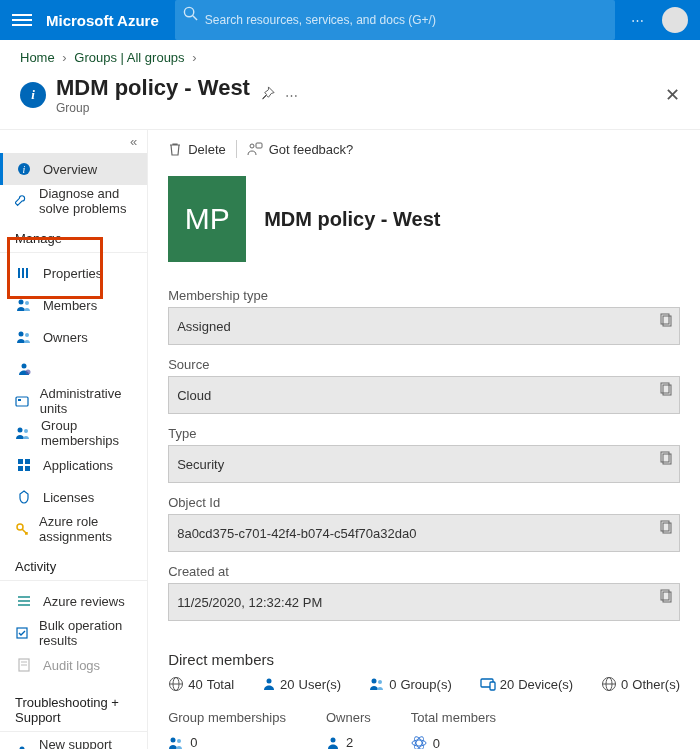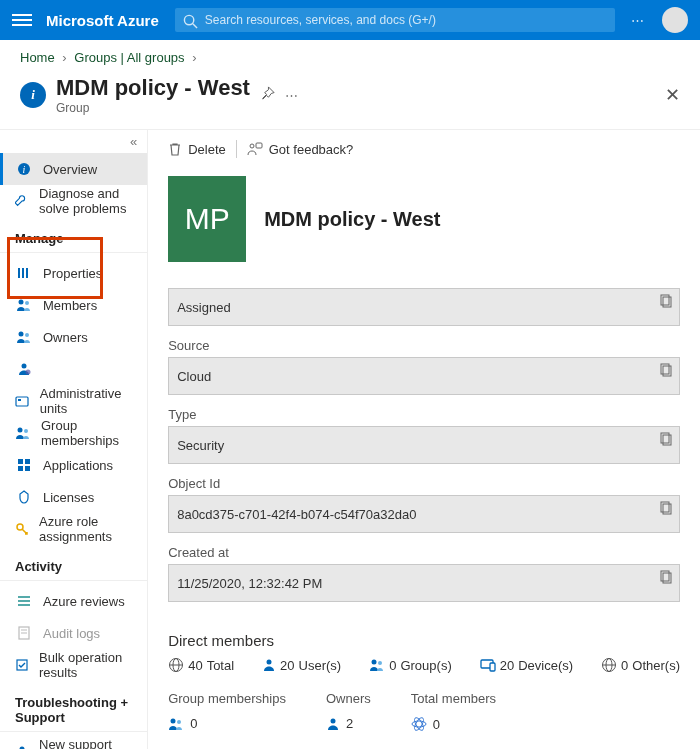--- a/index.html
+++ b/index.html
@@ -3,21 +3,21 @@
 <meta charset="utf-8">
 <style>
   * { box-sizing: border-box; margin: 0; padding: 0; }
   body { font-family: "Segoe UI", Arial, sans-serif; font-size: 13px; color: #323130; background: #fff; width: 700px; }
   
   .hdr { background: #0078d4; height: 40px; display: flex; align-items: center; padding: 0 12px; color: #fff; }
   .hamb { width: 20px; cursor: pointer; }
   .hamb div { height: 2px; background: #fff; margin: 3px 0; }
   .brand { font-weight: 600; font-size: 15px; margin-left: 14px; }
   .searchbar { flex: 1; margin: 0 16px; position: relative; }
-  .searchbar input { width: 100%; height: 24px; background: #2690dd; border: none; border-radius: 2px; padding: 0 16px 0 30px; color: #fff; font-size: 12px; }
+  .searchbar input { width: 100%; height: 40px; background: #2690dd; border: none; border-radius: 2px; padding: 0 16px 0 30px; color: #fff; font-size: 12px; }
   .searchbar input::placeholder { color: #cfe6f7; }
   .searchbar svg { position: absolute; left: 8px; top: 6px; }
   .hdr-right { display: flex; align-items: center; gap: 16px; }
   .dots { letter-spacing: 2px; }
   .avatar { width: 26px; height: 26px; border-radius: 50%; background: #e1e1e1; }
   
   .crumb { padding: 10px 20px 4px; font-size: 13px; color: #0067b8; }
   .crumb span.sep { color: #777; margin: 0 4px; }
   
   .titleRow { display: flex; align-items: center; padding: 6px 20px 14px; }
@@ -27,21 +27,21 @@
   .titleActions { margin-left: 10px; display: flex; align-items: center; gap: 10px; color: #555; }
   .titleActions span { cursor: pointer; }
   .closeX { margin-left: auto; font-size: 18px; color: #555; cursor: pointer; }
   
   .body { display: flex; }
   .sidebar { width: 248px; border-top: 1px solid #eee; position: relative; }
   .collapse { text-align: right; padding: 4px 10px; color: #777; font-size: 13px; }
   .navitem { display: flex; align-items: center; height: 32px; padding: 0 15px; cursor: pointer; font-size: 13px; }
   .navitem.selected { background: #e8e8e8; border-left: 3px solid #0078d4; padding-left: 12px; }
   .navitem .ico { width: 18px; display: inline-flex; justify-content: center; margin-right: 10px; }
-  .navSection { font-weight: 700; font-size: 13px; padding: 14px 15px 6px; color: #222; border-bottom: 1px solid #eee; margin-bottom: 4px; }
+  .navSection { font-weight: 400; font-size: 13px; padding: 14px 15px 6px; color: #222; border-bottom: 1px solid #eee; margin-bottom: 4px; }
   .dim { color: #999; }
   .redbox { position: absolute; border: 3px solid #d83b01; left: 7px; width: 96px; height: 62px; top: 107px; pointer-events: none; }
   
   .main { flex: 1; border-top: 1px solid #eee; border-left: 1px solid #eee; padding: 0 0 20px; }
   .cmdbar { display: flex; align-items: center; padding: 10px 20px; gap: 10px; }
   .cmdbtn { display: inline-flex; align-items: center; gap: 6px; font-size: 13px; color: #333; cursor: pointer; }
   .cmdbtn svg { flex-shrink: 0; }
   .cmddiv { width: 1px; height: 18px; background: #ccc; }
   .heroRow { display: flex; align-items: center; padding: 8px 20px 20px; gap: 18px; }
   .heroTile { width: 78px; height: 86px; background: #2f7d4f; color: #fff; font-size: 30px; display: flex; align-items: center; justify-content: center; }
@@ -223,38 +223,38 @@
     <div class="navitem">
       <span class="ico">
           <svg width="14" height="14">
             <line x1="1" y1="3" x2="13" y2="3" stroke="#5aa" stroke-width="2"></line>
             <line x1="1" y1="7" x2="13" y2="7" stroke="#5aa" stroke-width="2"></line>
             <line x1="1" y1="11" x2="13" y2="11" stroke="#5aa" stroke-width="2"></line>
           </svg>
         </span>
       <span>Azure reviews</span>
     </div>
+    <div class="navitem">
+      <span class="ico">
+          <svg width="14" height="14">
+            <rect x="2" y="2" width="10" height="10" fill="none" stroke="#0067b8" stroke-width="1.2"></rect>
+            <path d="M4 7l2 2 4-4" stroke="#0067b8" fill="none" stroke-width="1.4"></path>
+          </svg>
+        </span>
+      <span>Bulk operation results</span>
+    </div>
     <div class="navitem dim">
       <span class="ico">
           <svg width="14" height="14">
             <rect x="2" y="1" width="10" height="12" fill="none" stroke="#bbb" stroke-width="1.2"></rect>
             <line x1="4" y1="4" x2="10" y2="4" stroke="#bbb"></line>
             <line x1="4" y1="7" x2="10" y2="7" stroke="#bbb"></line>
           </svg>
         </span>
       <span>Audit logs</span>
-    </div>
-    <div class="navitem">
-      <span class="ico">
-          <svg width="14" height="14">
-            <rect x="2" y="2" width="10" height="10" fill="none" stroke="#0067b8" stroke-width="1.2"></rect>
-            <path d="M4 7l2 2 4-4" stroke="#0067b8" fill="none" stroke-width="1.4"></path>
-          </svg>
-        </span>
-      <span>Bulk operation results</span>
     </div>
 
     <div class="navSection">Troubleshooting + Support</div>
     <div class="navitem">
       <span class="ico">
           <svg width="14" height="14" viewBox="0 0 14 14">
             <circle cx="7" cy="4" r="2.5" fill="#0067b8"></circle>
             <path d="M3 13c0-3 2-4.5 4-4.5s4 1.5 4 4.5z" fill="#0067b8"></path>
           </svg>
         </span>
@@ -282,20 +282,21 @@
         <span>Got feedback?</span>
       </span>
     </div>
 
     <div class="heroRow">
       <div class="heroTile">MP</div>
       <div class="heroTitle">MDM policy - West</div>
     </div>
 
     <div class="field">
+      <label>Membership type</label>
       <div class="roBox">
         <span>Assigned</span>
         <span class="copyIc"><svg width="13" height="14" viewBox="0 0 13 14">
               <rect x="3" y="3" width="8" height="10" fill="none" stroke="#666"></rect>
               <rect x="1" y="1" width="8" height="10" fill="none" stroke="#666"></rect>
             </svg></span>
       </div>
     </div>
     <div class="field">
       <label>Source</label>

